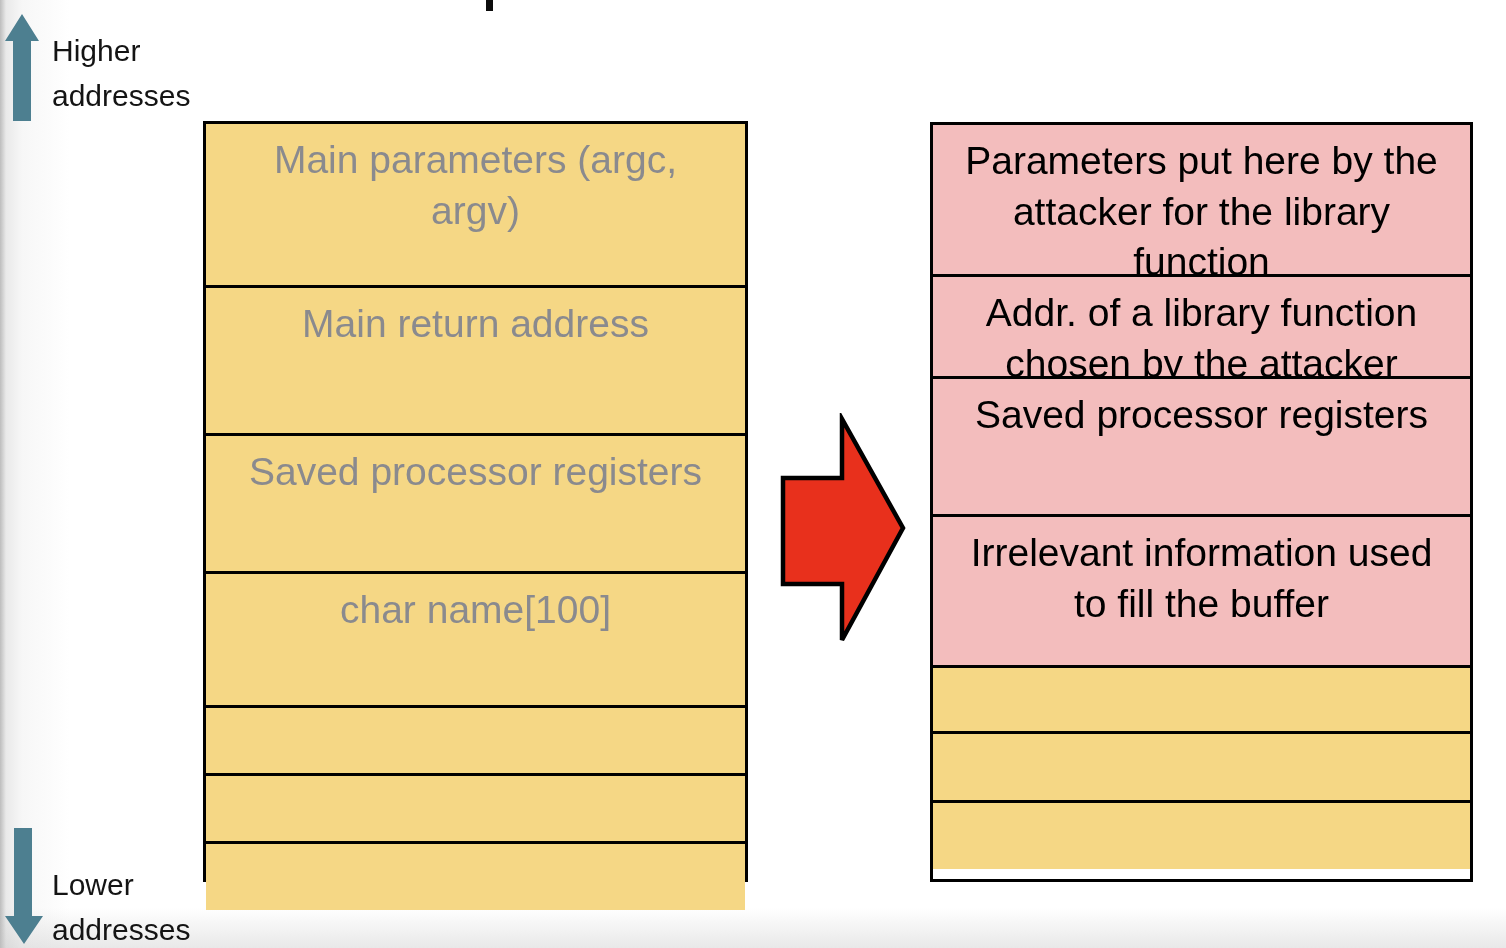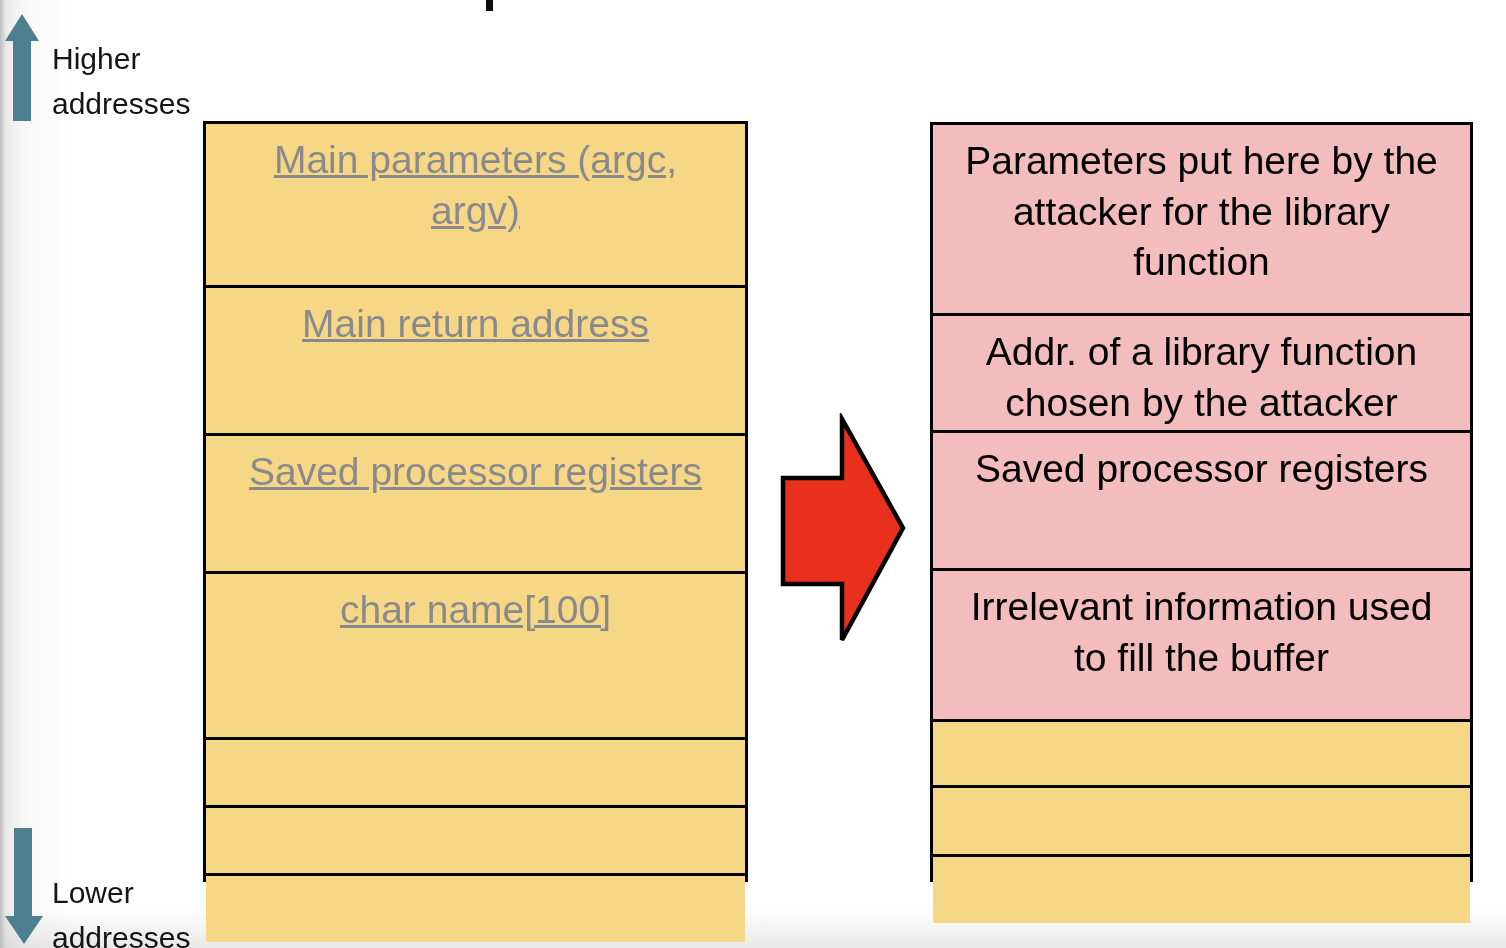--- a/index.html
+++ b/index.html
@@ -25,21 +25,20 @@
 
   
   .dir-arrow { position: absolute; }
   .dir-label {
     position: absolute;
     left: 52px;
     color: #141414;
     font-size: 30px;
     line-height: 45px;
     white-space: pre-line;
-    margin-top: 8px;
   }
   .dir-label.higher { top: 28px; }
   .dir-label.lower  { top: 862px; }
 
   
   .stack {
     position: absolute;
     border: 3px solid var(--border-black);
     box-sizing: border-box;
     text-align: center;
@@ -53,21 +52,21 @@
     box-sizing: border-box;
     border-bottom: 3px solid var(--border-black);
     padding: 11px 4px 0 4px;
     overflow: hidden;
   }
   .row:last-child { border-bottom: none; }
   .row.yellow { background: var(--stack-yellow); }
   .row.pink   { background: var(--stack-pink); }
 
   .row-label { white-space: pre-line; display: block; }
-  .stack.left .row-label  { color: var(--gray-text); text-decoration: underline; }
+  .stack.left .row-label  { color: var(--gray-text); }
   .stack.right .row-label { color: #000000; }
 
   .transform-arrow { position: absolute; left: 778px; top: 413px; }
 </style>
 </head>
 <body>
 
 <div class="stage">
 
   <div class="title-fragment"></div>
@@ -88,45 +87,45 @@
     <div class="row yellow" style="height:164px">
       <span class="row-label">Main parameters (argc,
 argv)</span>
     </div>
     <div class="row yellow" style="height:148px">
       <span class="row-label">Main return address</span>
     </div>
     <div class="row yellow" style="height:138px">
       <span class="row-label">Saved processor registers</span>
     </div>
-    <div class="row yellow" style="height:166px">
+    <div class="row yellow" style="height:134px">
       <span class="row-label">char name[100]</span>
     </div>
     <div class="row yellow" style="height:68px">
       <span class="row-label"></span>
     </div>
     <div class="row yellow" style="height:68px">
       <span class="row-label"></span>
     </div>
     <div class="row yellow" style="height:66px">
       <span class="row-label"></span>
     </div>
   </div>
 
   <svg class="transform-arrow" width="130" height="234" viewBox="0 0 130 234">
     <polygon points="5,65 64,65 64,6 125,115 64,227 64,171 5,171" fill="var(--red-arrow)" stroke="var(--border-black)" stroke-width="4.5"></polygon>
   </svg>
 
   <div class="stack right">
-    <div class="row pink" style="height:191px">
+    <div class="row pink" style="height:152px">
       <span class="row-label">Parameters put here by the
 attacker for the library
 function</span>
     </div>
-    <div class="row pink" style="height:117px">
+    <div class="row pink" style="height:102px">
       <span class="row-label">Addr. of a library function
 chosen by the attacker</span>
     </div>
     <div class="row pink" style="height:138px">
       <span class="row-label">Saved processor registers</span>
     </div>
     <div class="row pink" style="height:151px">
       <span class="row-label">Irrelevant information used
 to fill the buffer</span>
     </div>

